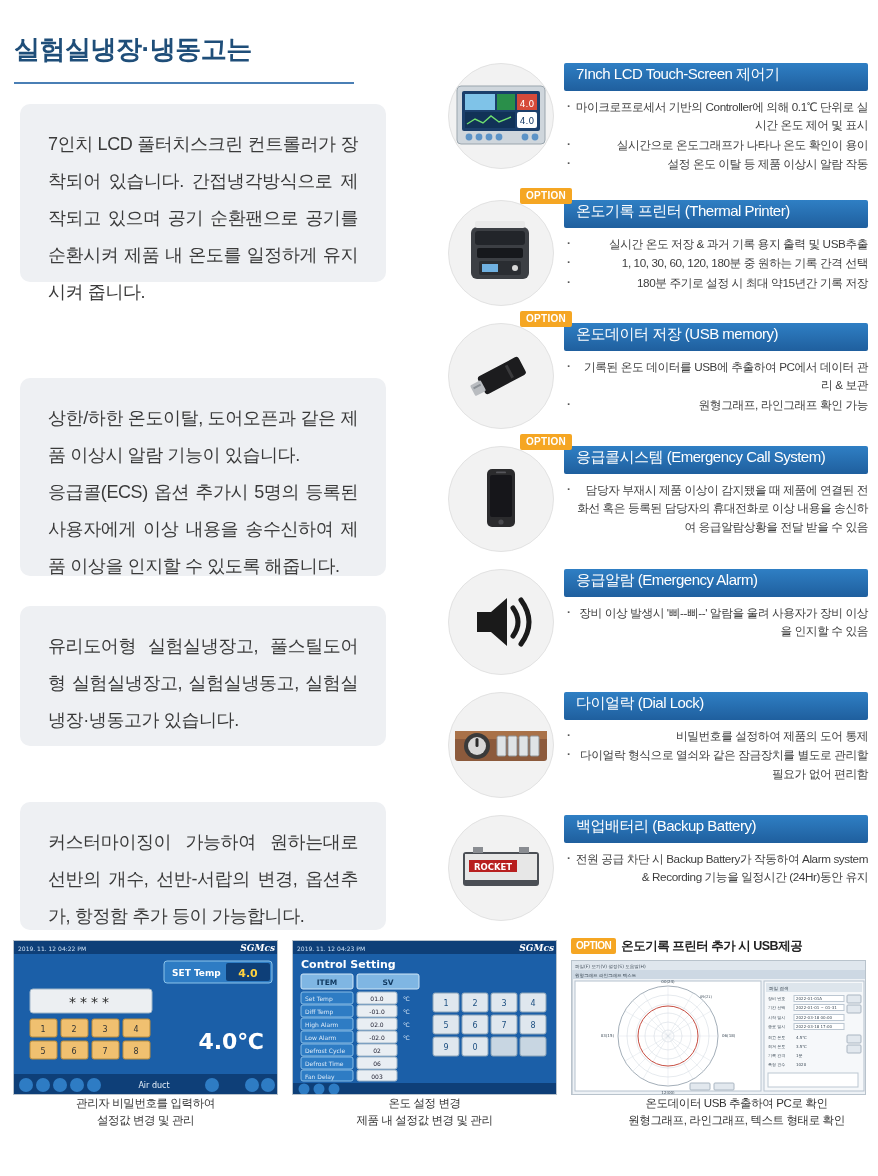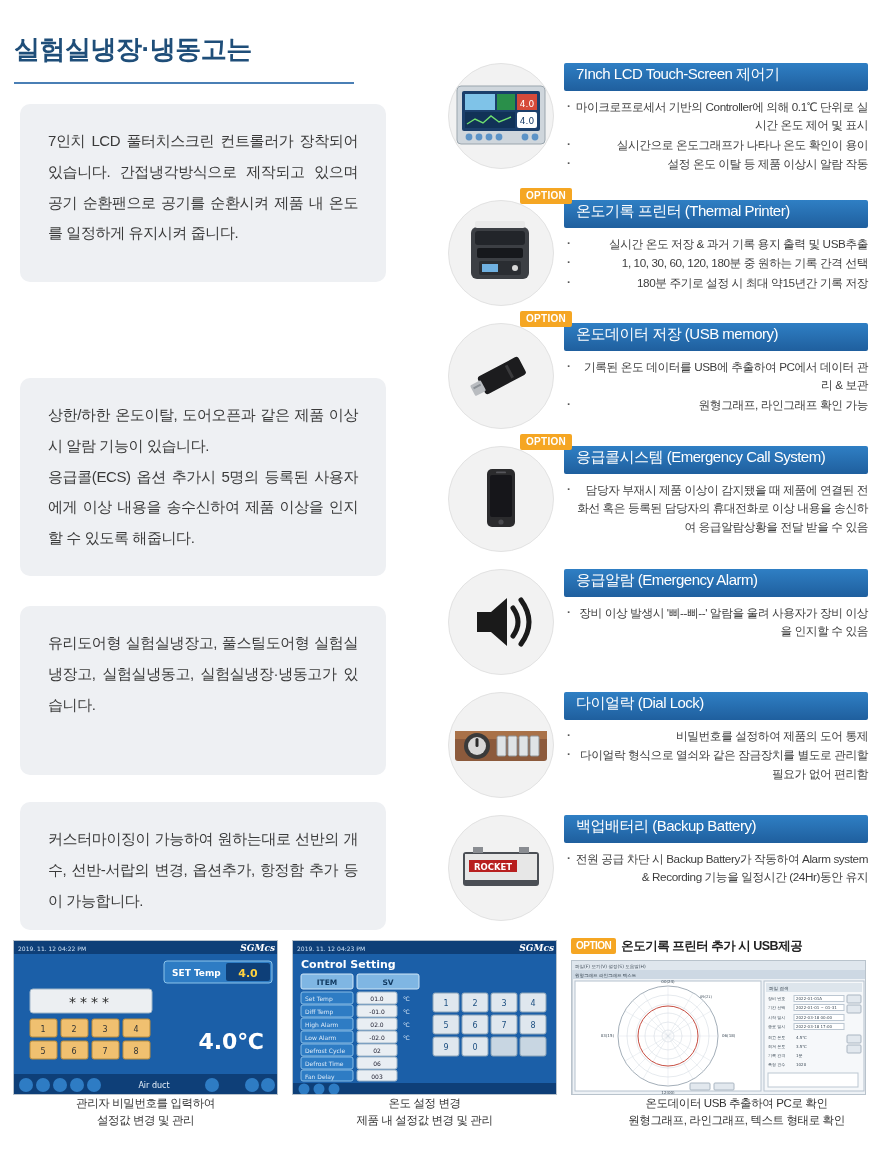--- a/index.html
+++ b/index.html
@@ -44,31 +44,31 @@
   }
 
   .desc-card {
     position: absolute;
     left: 20px;
     width: 366px;
     background: #eef0f3;
     border-radius: 10px;
     box-sizing: border-box;
     padding: 22px 28px;
-    font-size: 15px;
+    font-size: 18px;
     line-height: 2.05;
     color: #3a3a3a;
     letter-spacing: -0.4px;
   }
   .desc-card p { margin: 0; text-align: justify; }
   .desc-card.justify p { text-align: justify; text-align-last: left; }
 
   #desc-card-1 { top: 88px;  height: 178px; }
   #desc-card-2 { top: 362px; height: 198px; }
-  #desc-card-3 { top: 590px; height: 169px; }
+  #desc-card-3 { top: 590px; height: 140px; }
   #desc-card-4 { top: 786px; height: 128px; }
 
   
   #feature-list {
     position: absolute;
     left: 448px;
     top: 36px;
     width: 420px;
   }
   .feature {

